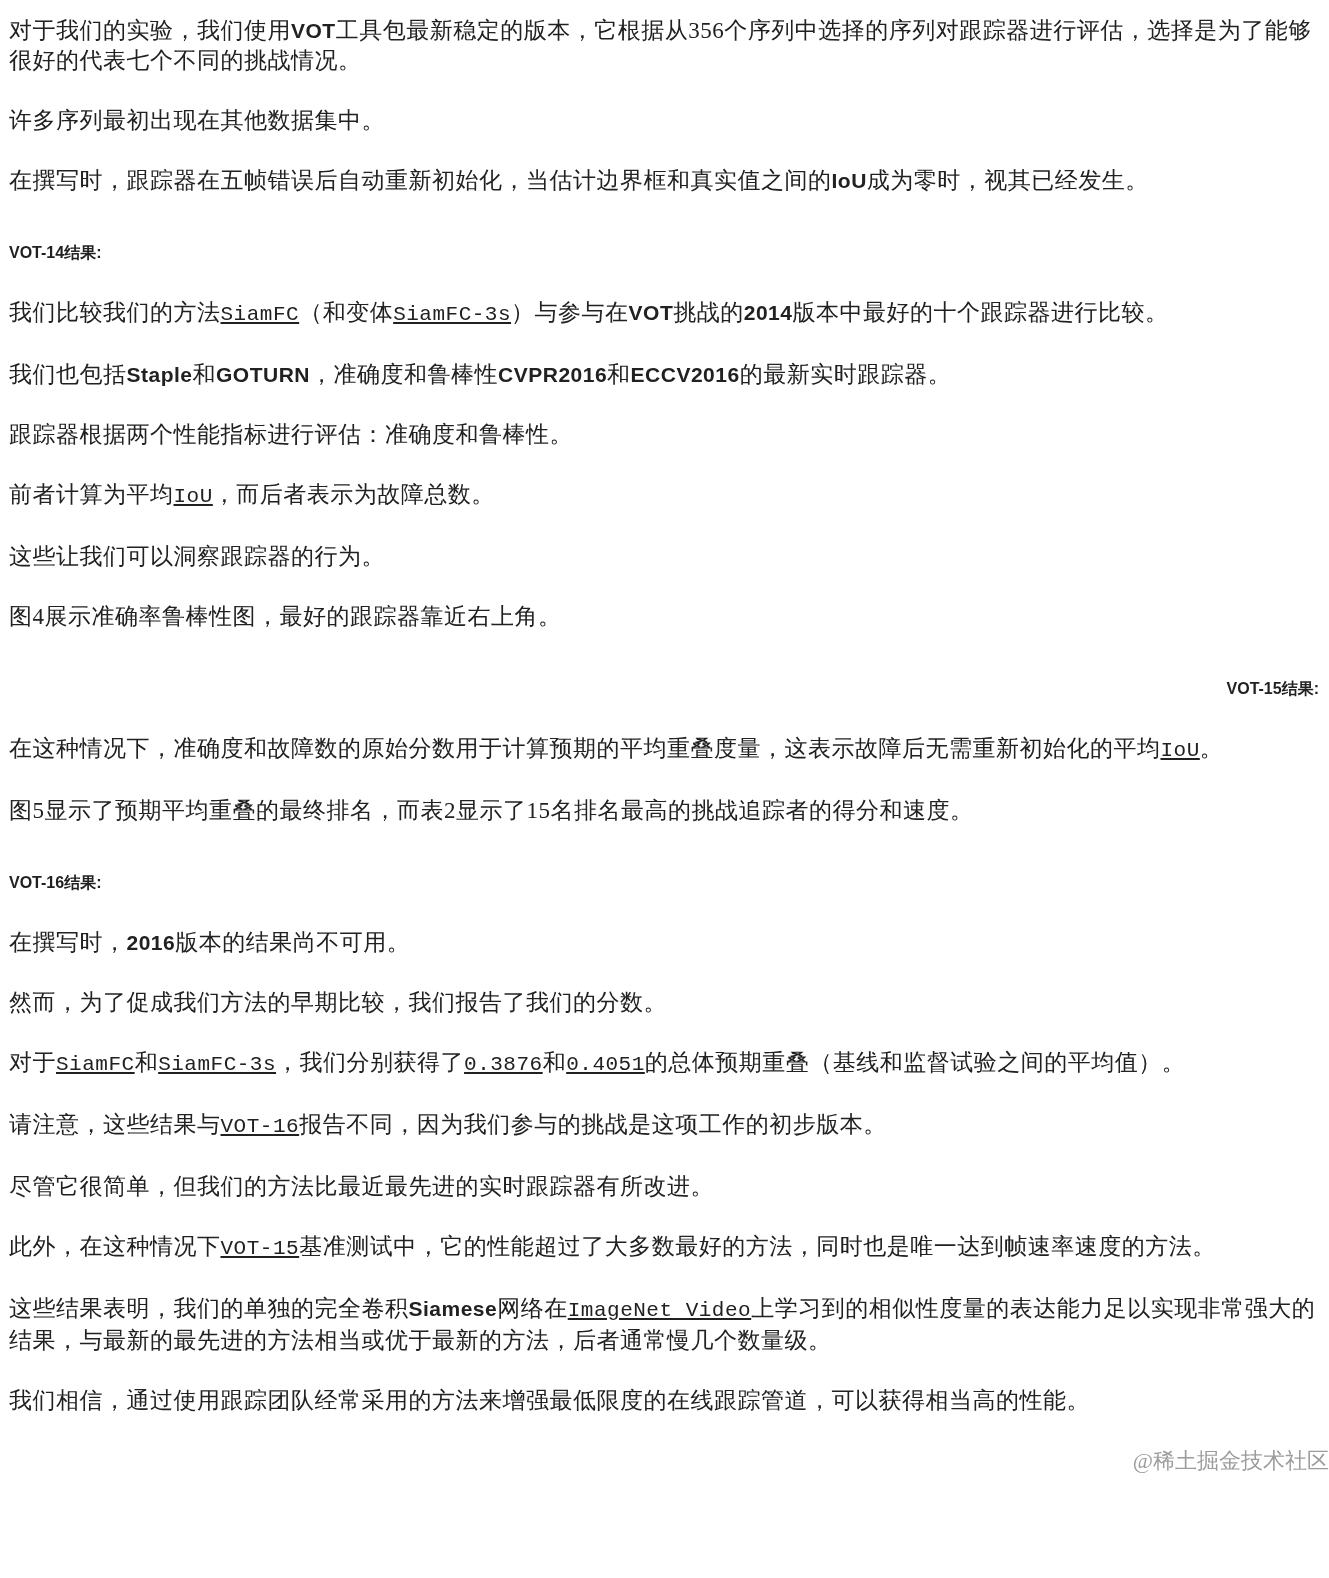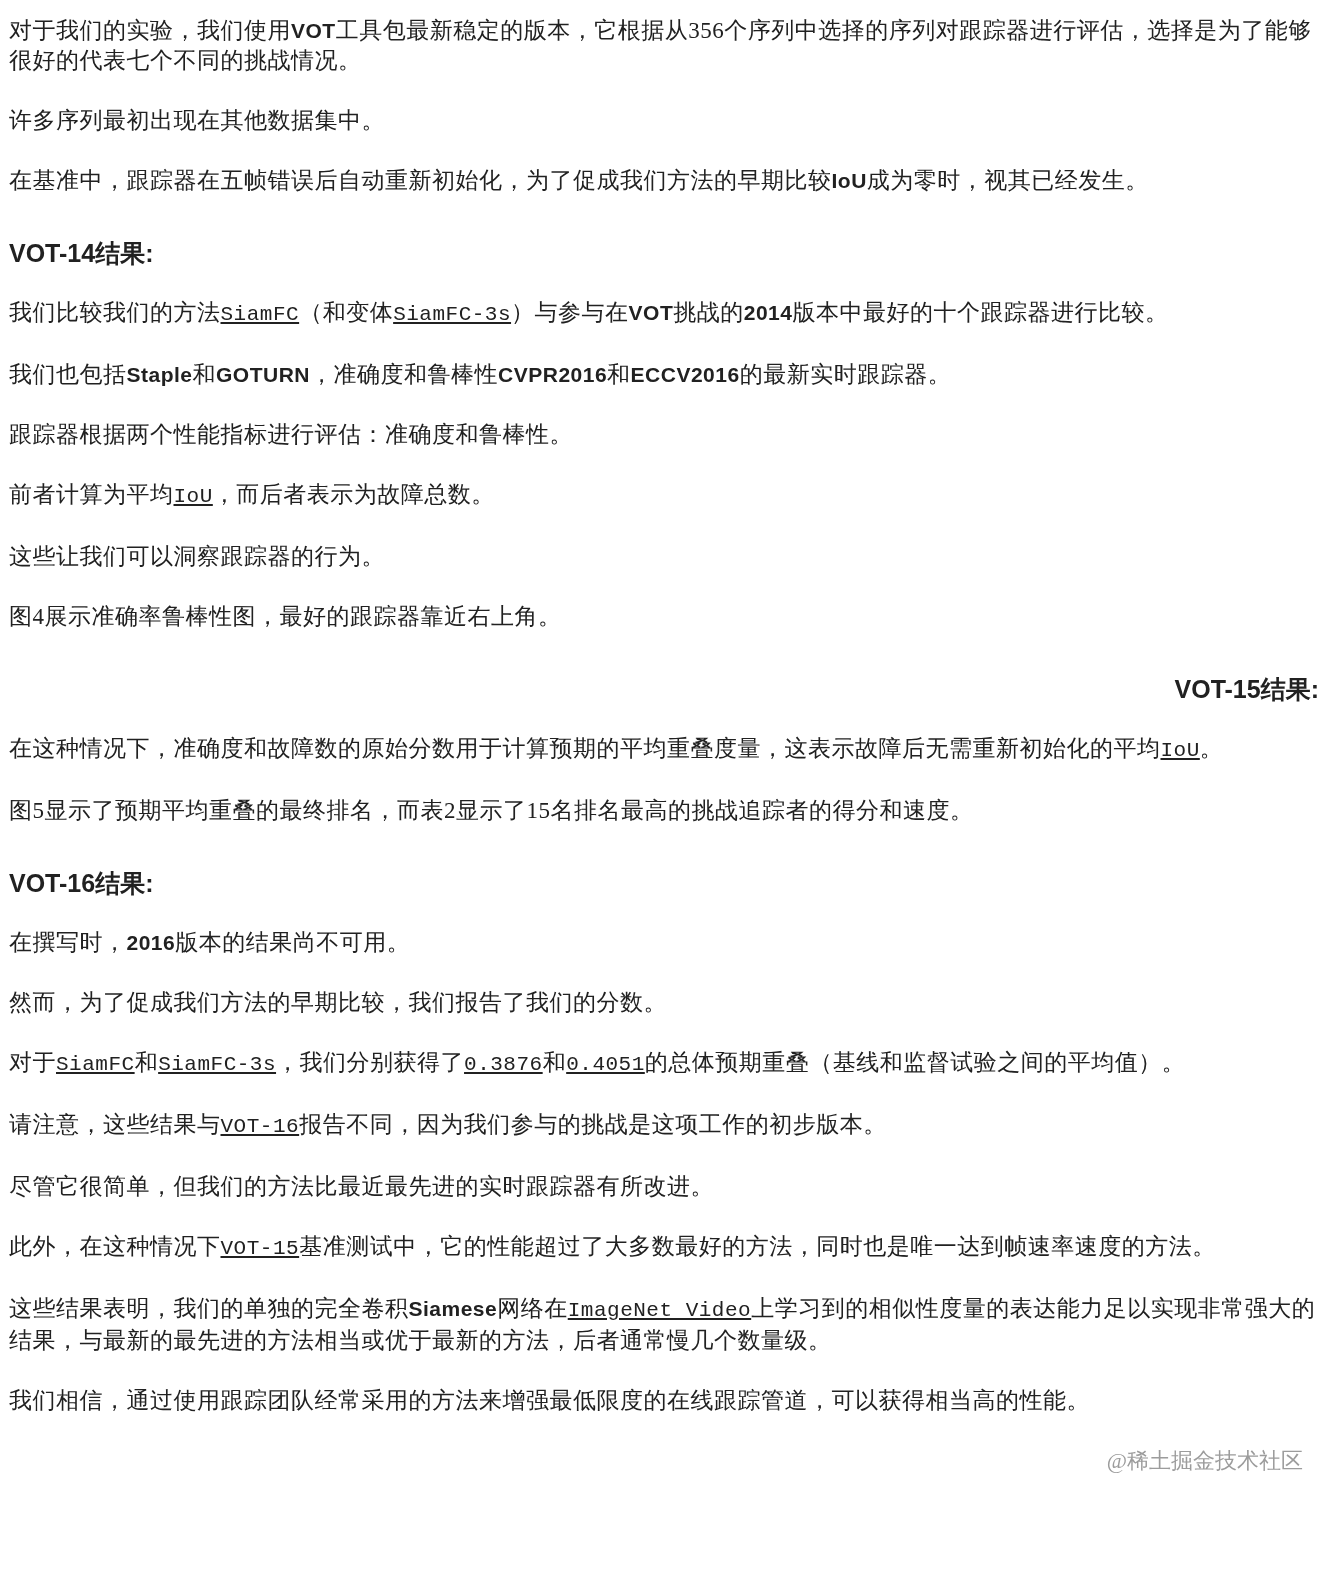--- a/index.html
+++ b/index.html
@@ -18,21 +18,21 @@
     padding: 16px 10px 0 9px;
   }
   .para {
     margin: 0 0 30px 0;
     font-size: 23px;
     line-height: 30px;
     letter-spacing: 0.5px;
   }
   .heading {
     margin: 42px 0 30px 0;
-    font-size: 25px;
+    font-size: 16px;
     line-height: 30px;
     font-weight: bold;
     font-family: "Liberation Sans", sans-serif;
   }
   .heading.gap {
     text-align: right;
   }
   
   .r-b {
     font-family: "Liberation Sans", sans-serif;
@@ -40,37 +40,36 @@
     font-size: 21px;
   }
   
   .r-m {
     font-family: "Liberation Mono", "DejaVu Sans Mono", monospace;
     font-size: 21px;
     text-decoration: underline;
   }
   .watermark {
     text-align: right;
-    padding-right: 26px;
     margin-top: 10px;
   }
   .wm-community {
     font-size: 22px;
     line-height: 30px;
     color: #9c9c9c;
     font-family: "Liberation Serif", serif;
   }
 </style>
 </head>
 <body>
 
 <div class="article">
     <p class="para"><span>对于我们的实验，我们使用</span><span class="r-b">VOT</span><span>工具包最新稳定的版本，它根据从356个序列中选择的序列对跟踪器进行评估，选择是为了能够很好的代表七个不同的挑战情况。</span></p>
     <p class="para"><span>许多序列最初出现在其他数据集中。</span></p>
-    <p class="para"><span>在基准中，跟踪器在五帧错误后自动重新初始化，为了促成我们方法的早期比较</span><span class="r-b">IoU</span><span>成为零时，视其已经发生。</span></p>
+    <p class="para"><span>在撰写时，跟踪器在五帧错误后自动重新初始化，当估计边界框和真实值之间的</span><span class="r-b">IoU</span><span>成为零时，视其已经发生。</span></p>
     <h3 class="heading"><span>VOT-14结果:</span></h3>
     <p class="para"><span>我们比较我们的方法</span><span class="r-m">SiamFC</span><span>（和变体</span><span class="r-m">SiamFC-3s</span><span>）与参与在</span><span class="r-b">VOT</span><span>挑战的</span><span class="r-b">2014</span><span>版本中最好的十个跟踪器进行比较。</span></p>
     <p class="para"><span>我们也包括</span><span class="r-b">Staple</span><span>和</span><span class="r-b">GOTURN</span><span>，准确度和鲁棒性</span><span class="r-b">CVPR2016</span><span>和</span><span class="r-b">ECCV2016</span><span>的最新实时跟踪器。</span></p>
     <p class="para"><span>跟踪器根据两个性能指标进行评估：准确度和鲁棒性。</span></p>
     <p class="para"><span>前者计算为平均</span><span class="r-m">IoU</span><span>，而后者表示为故障总数。</span></p>
     <p class="para"><span>这些让我们可以洞察跟踪器的行为。</span></p>
     <p class="para"><span>图4展示准确率鲁棒性图，最好的跟踪器靠近右上角。</span></p>
     <h3 class="heading gap"><span>VOT-15结果:</span></h3>
     <p class="para"><span>在这种情况下，准确度和故障数的原始分数用于计算预期的平均重叠度量，这表示故障后无需重新初始化的平均</span><span class="r-m">IoU</span><span>。</span></p>
     <p class="para"><span>图5显示了预期平均重叠的最终排名，而表2显示了15名排名最高的挑战追踪者的得分和速度。</span></p>

